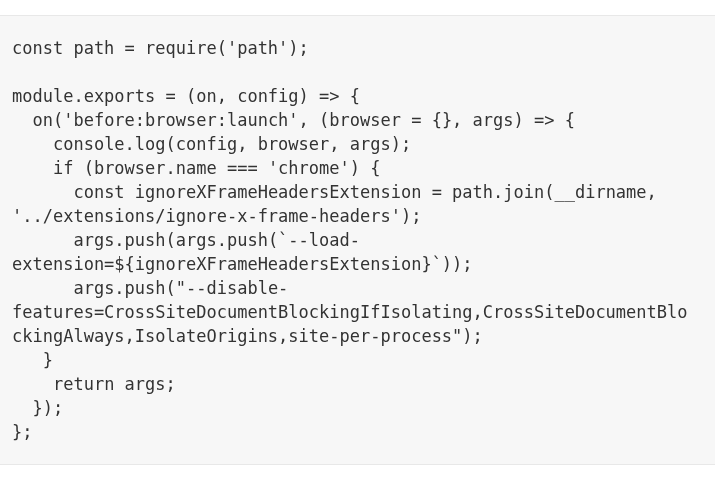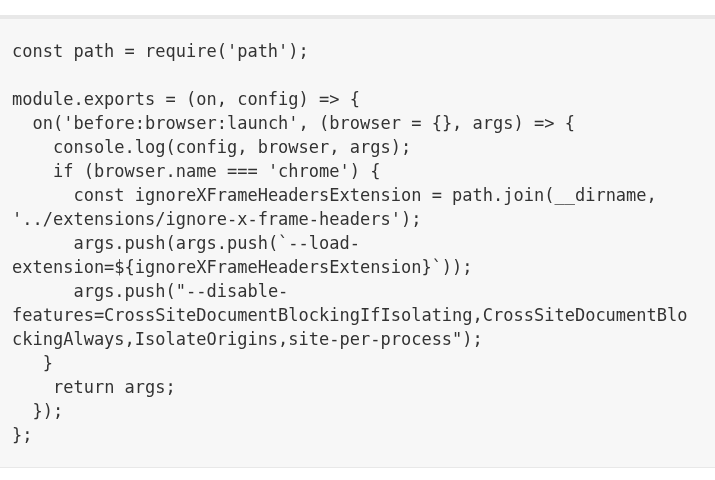--- a/index.html
+++ b/index.html
@@ -14,21 +14,21 @@
   .page {
     width: 715px;
     height: 480px;
     background: #ffffff;
   }
   .code-block {
     margin-top: 15px;
     box-sizing: border-box;
     width: 715px;
     background: #f7f7f7;
-    border-top: 4px solid #1d4ed8;
+    border-top: 1px solid #1d4ed8;
     border-bottom: 1px solid #e8e8e8;
     padding: 20px 12px;
   }
   .code-block pre {
     margin: 0;
     width: 680px;
     font-family: "DejaVu Sans Mono", "Liberation Mono", monospace;
     font-size: 17px;
     line-height: 24px;
     color: #333333;

